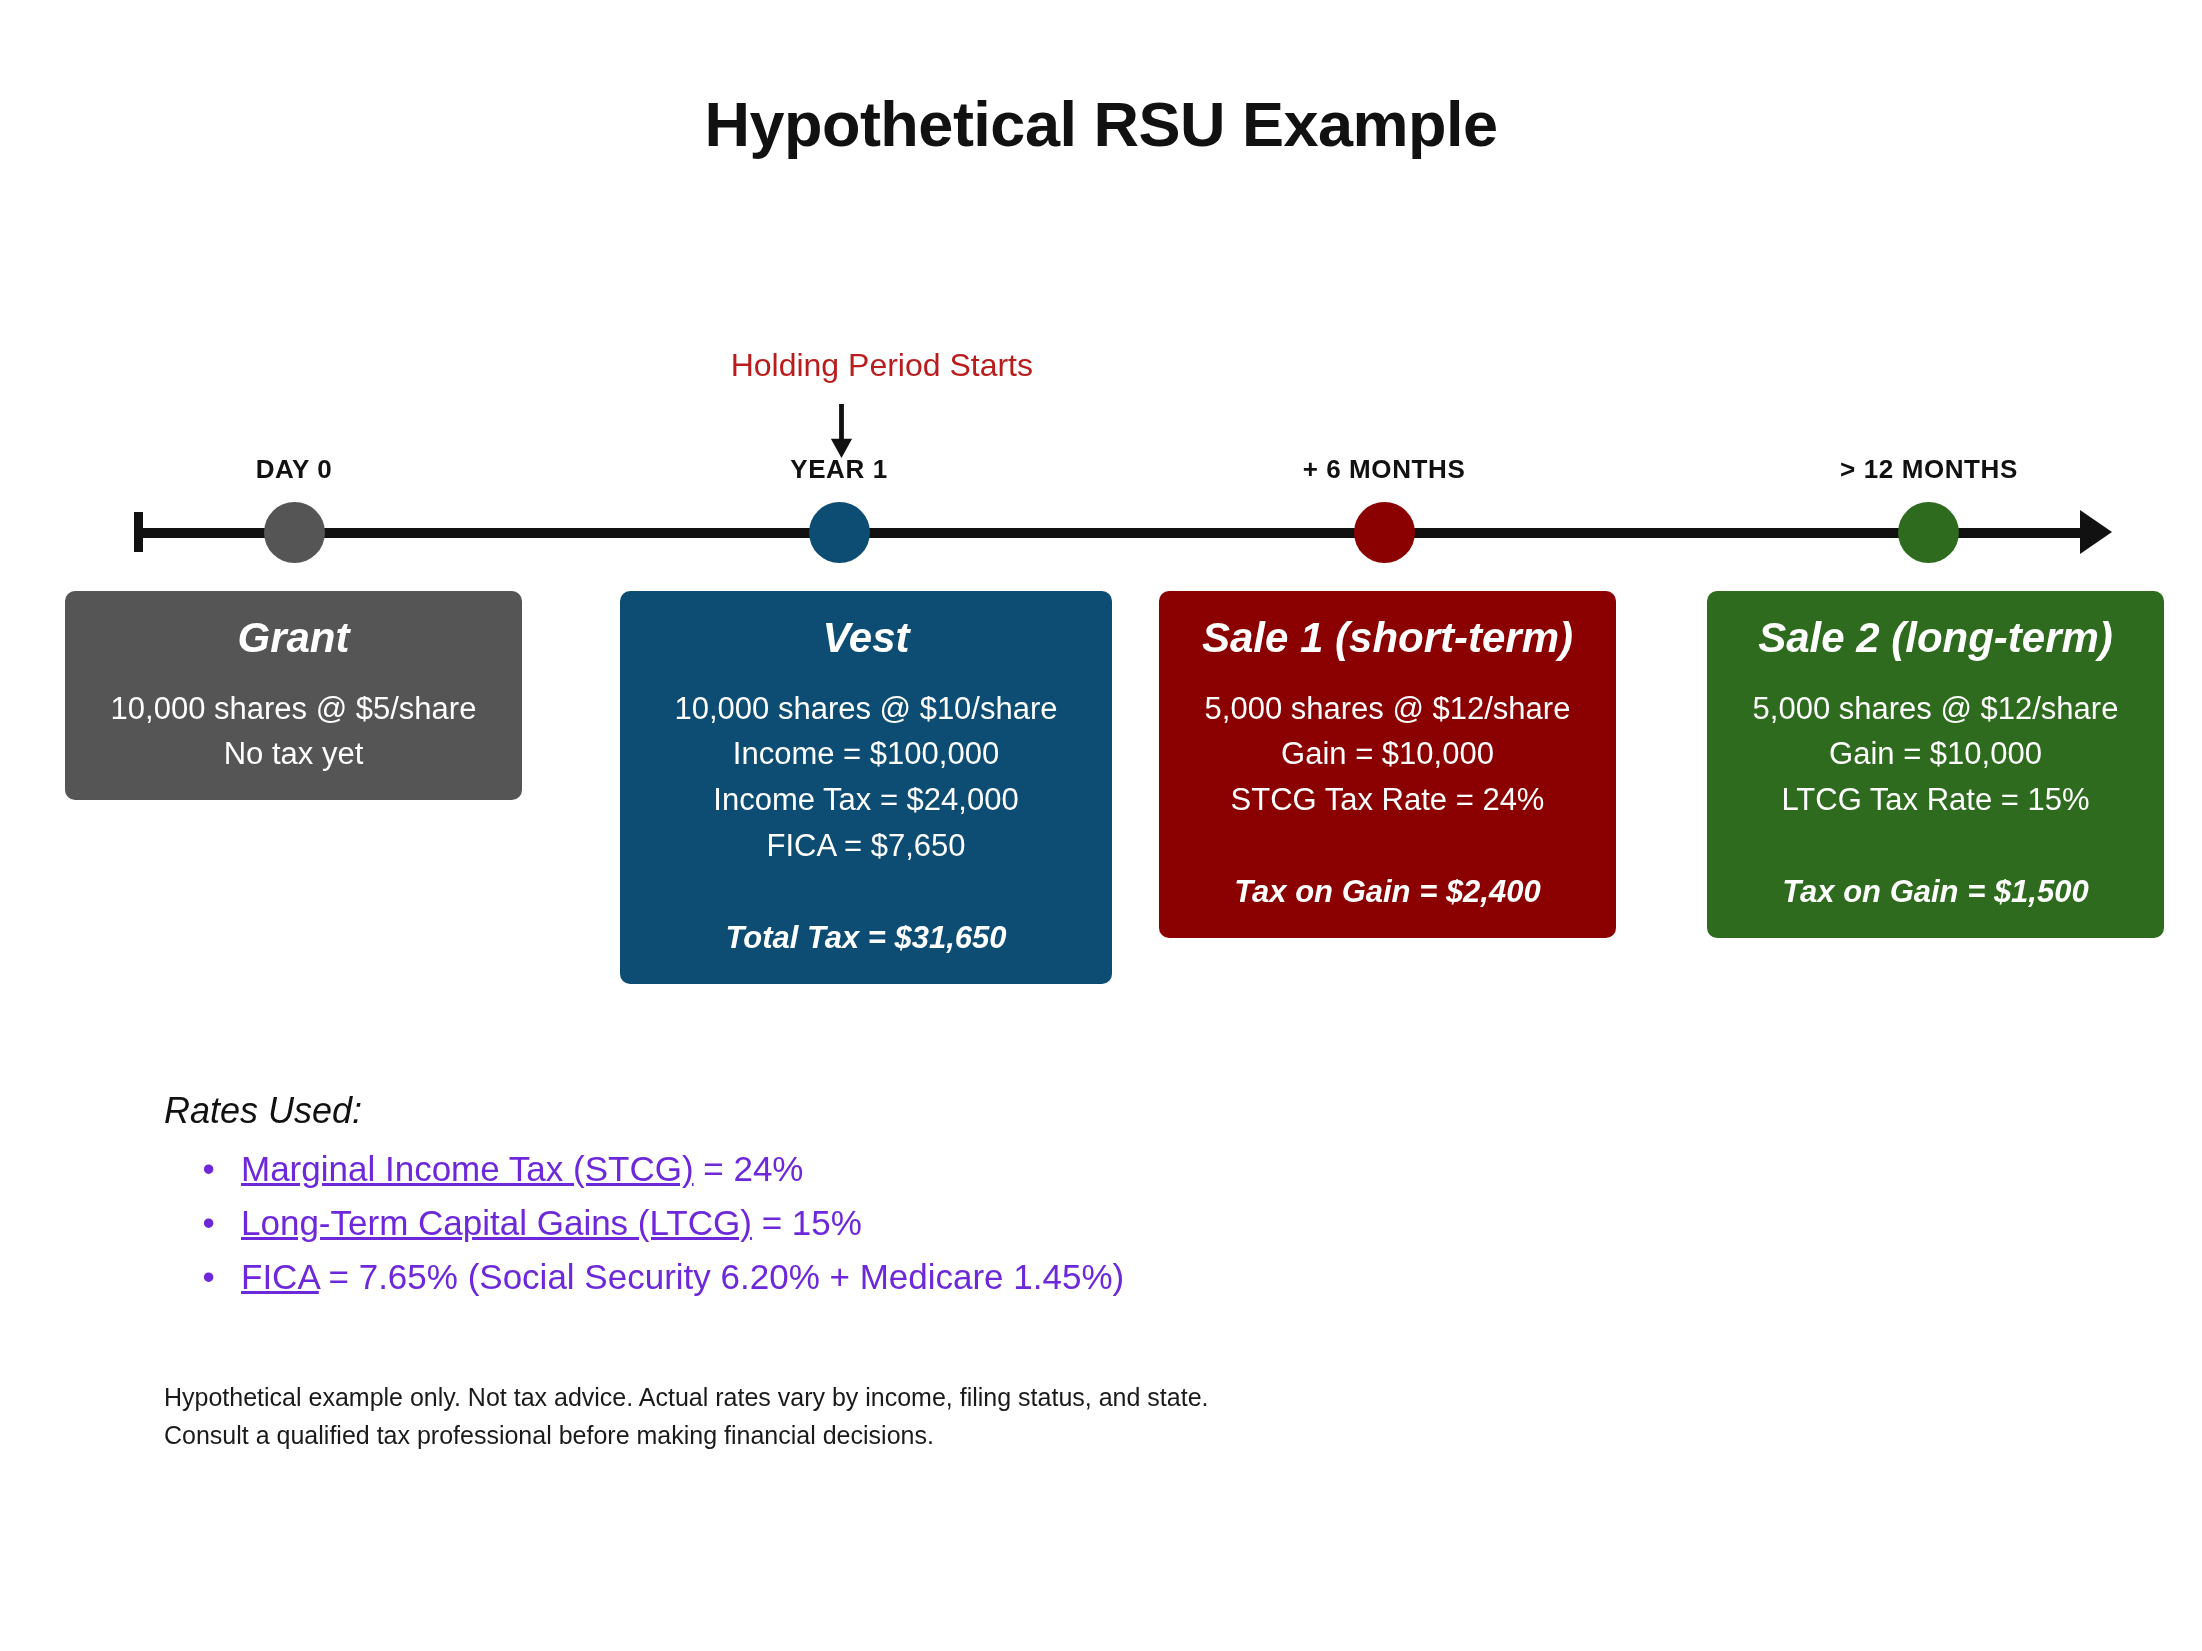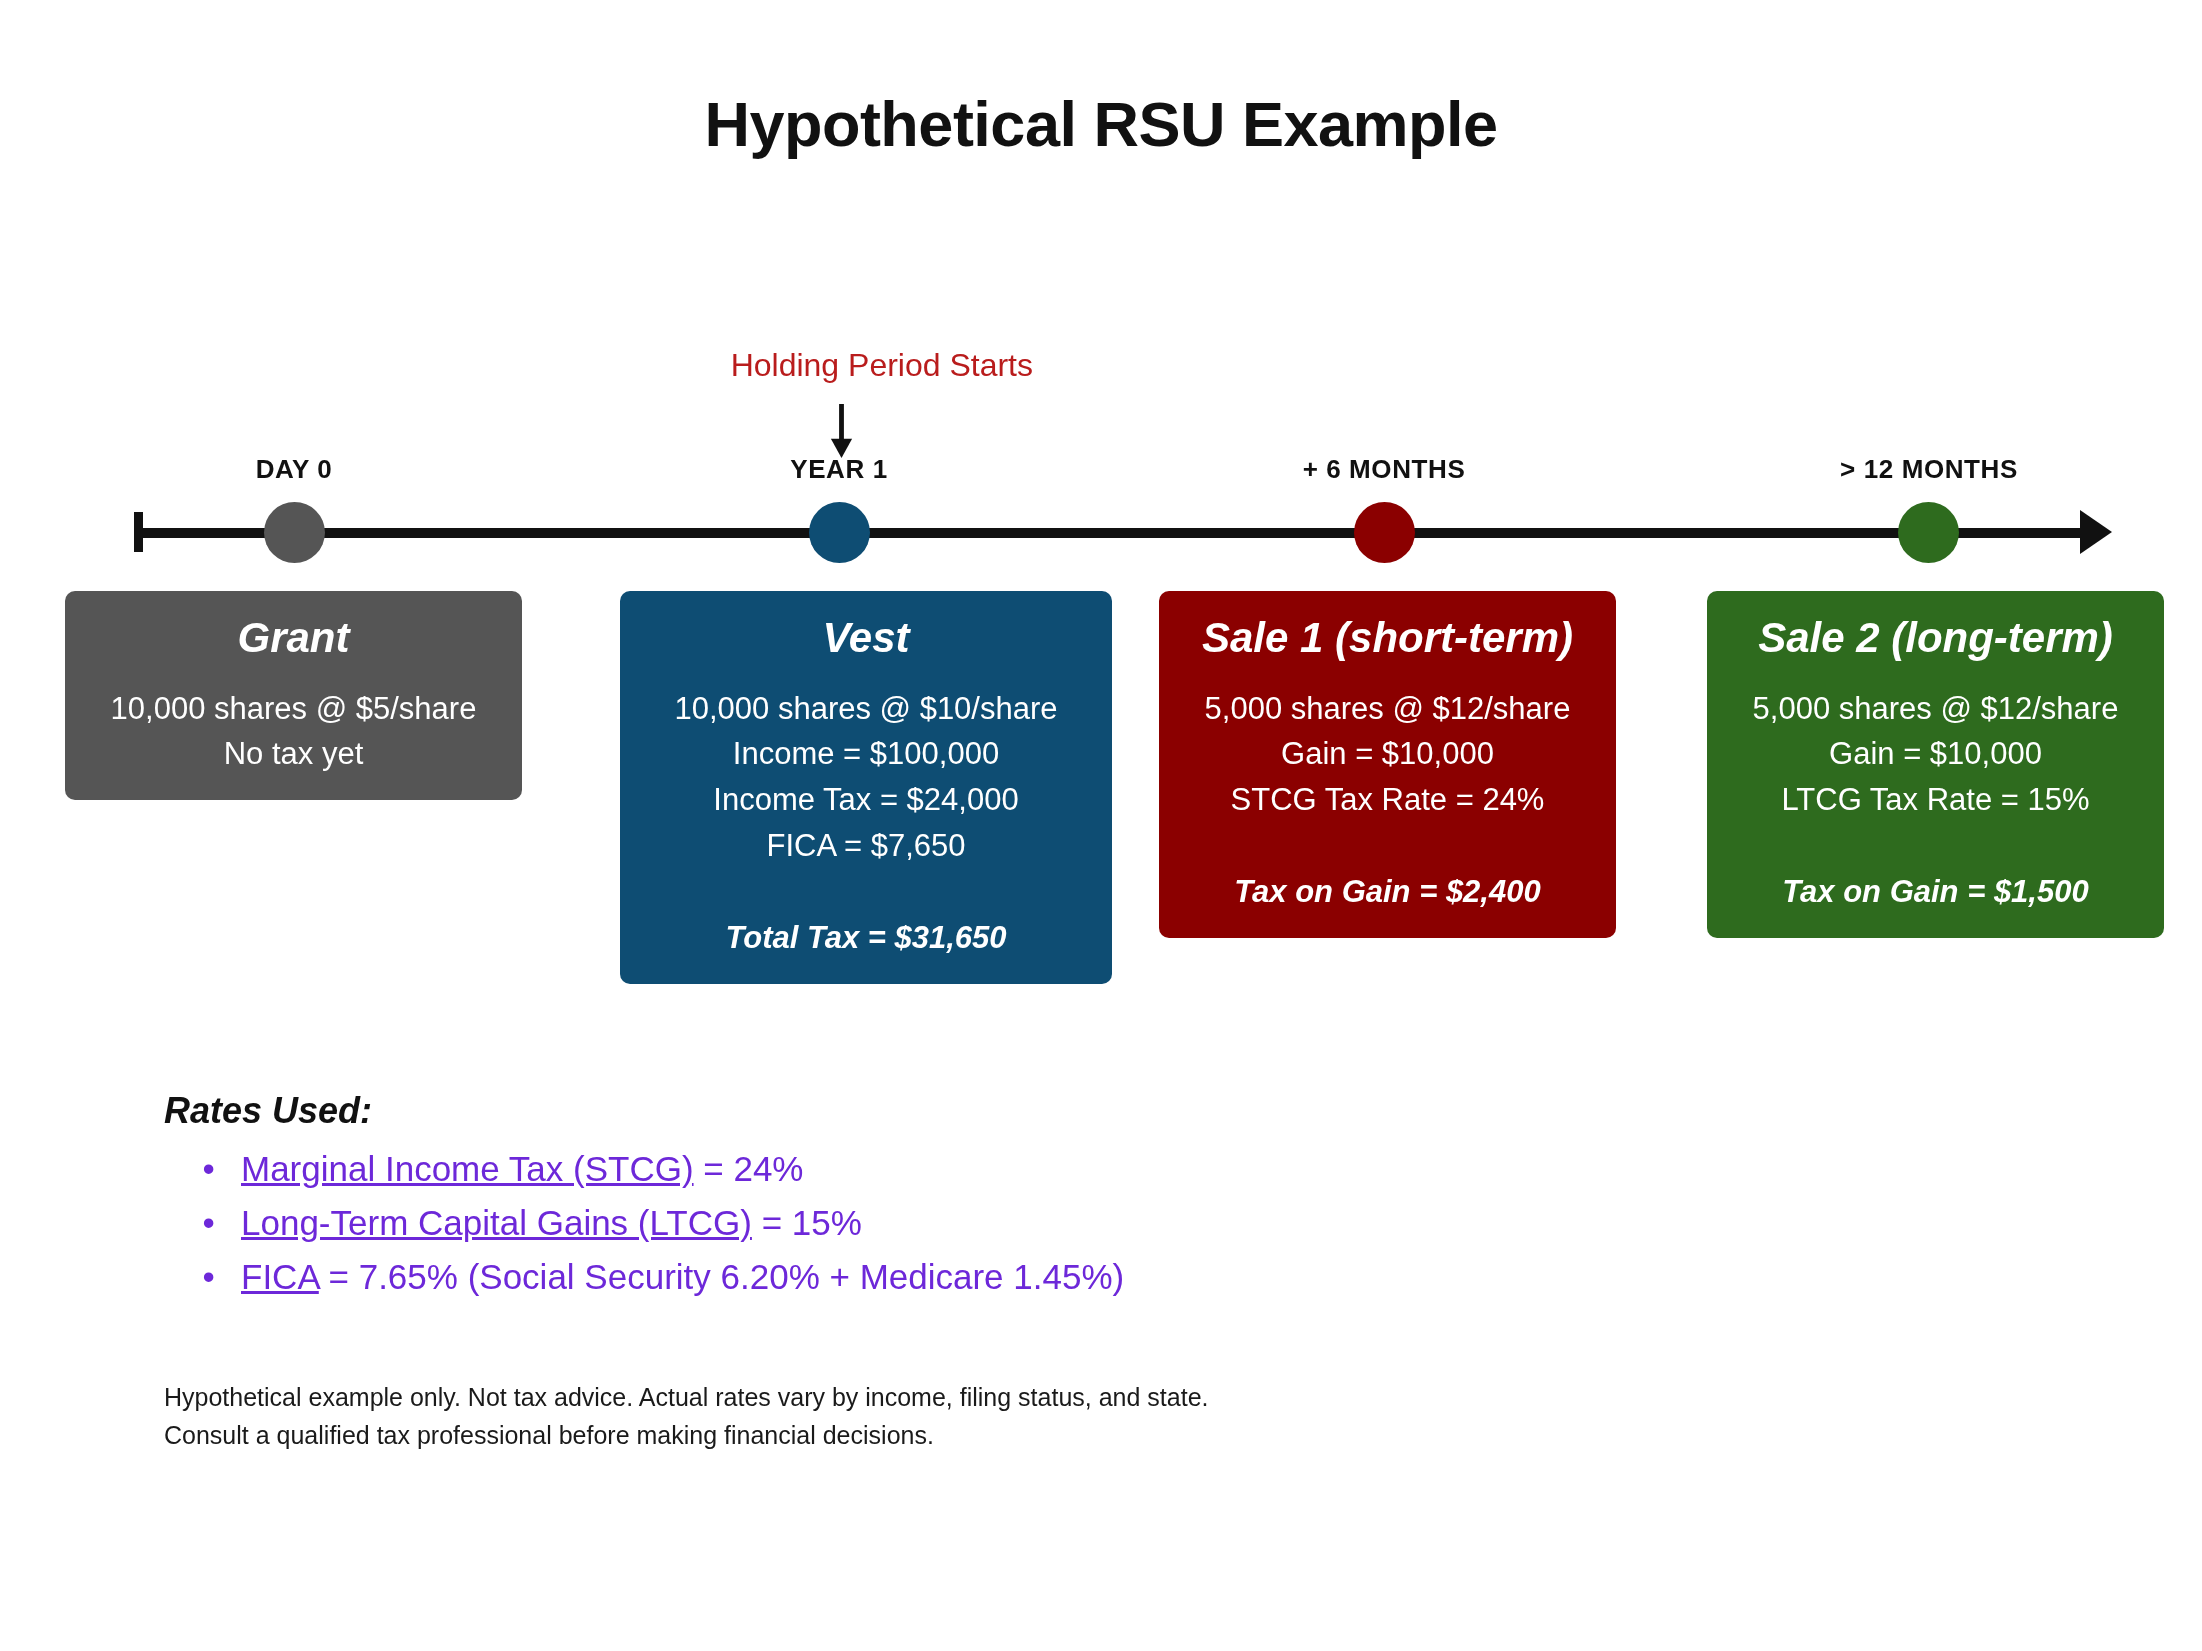--- a/index.html
+++ b/index.html
@@ -122,21 +122,21 @@
     font-weight: bold;
     font-style: italic;
   }
 
   
   .rates-heading {
     position: absolute;
     left: 164px;
     top: 1090px;
     font-size: 36px;
-    font-weight: bold;
+    font-weight: normal;
     font-style: italic;
     color: #111111;
   }
   .rates-list {
     position: absolute;
     left: 191px;
     top: 1142px;
     list-style: none;
     width: 1625px;
   }

